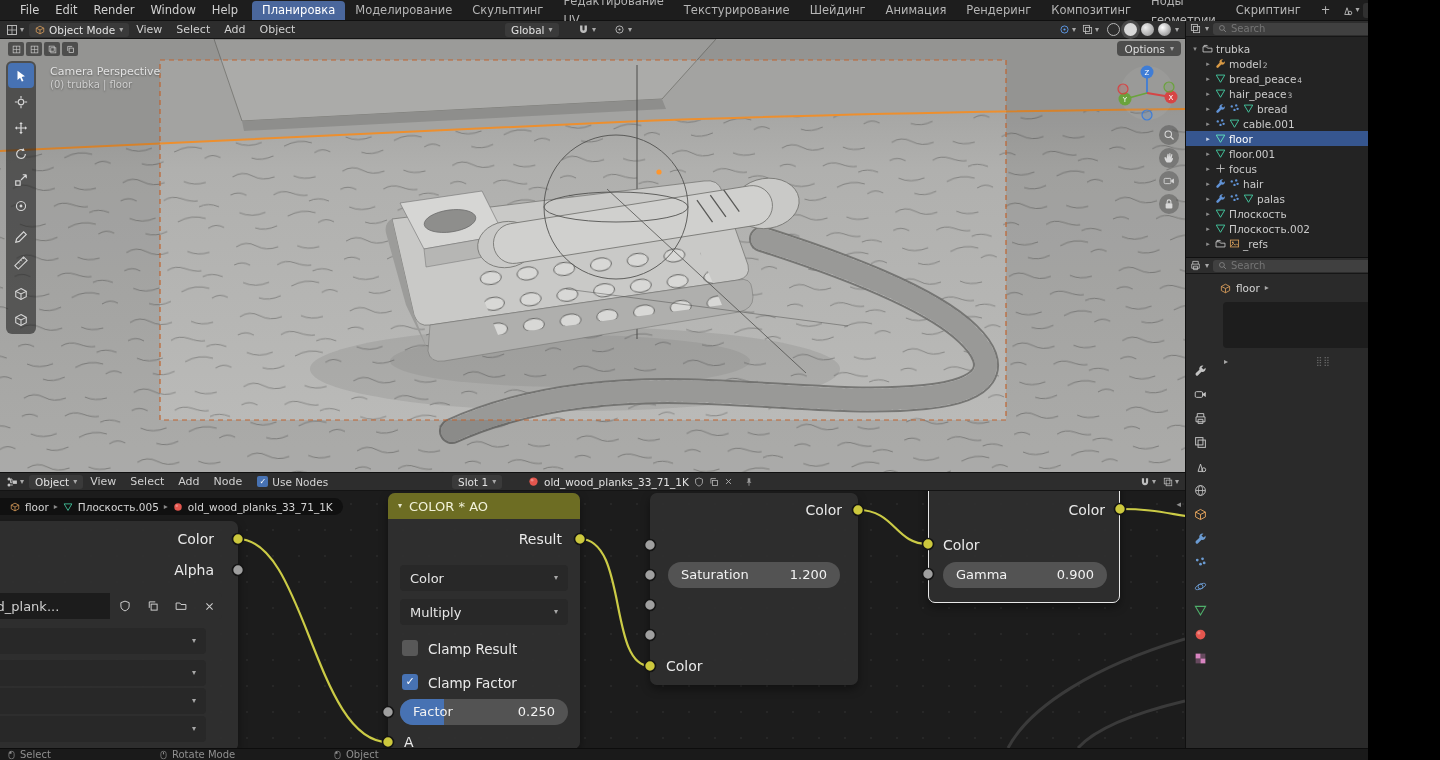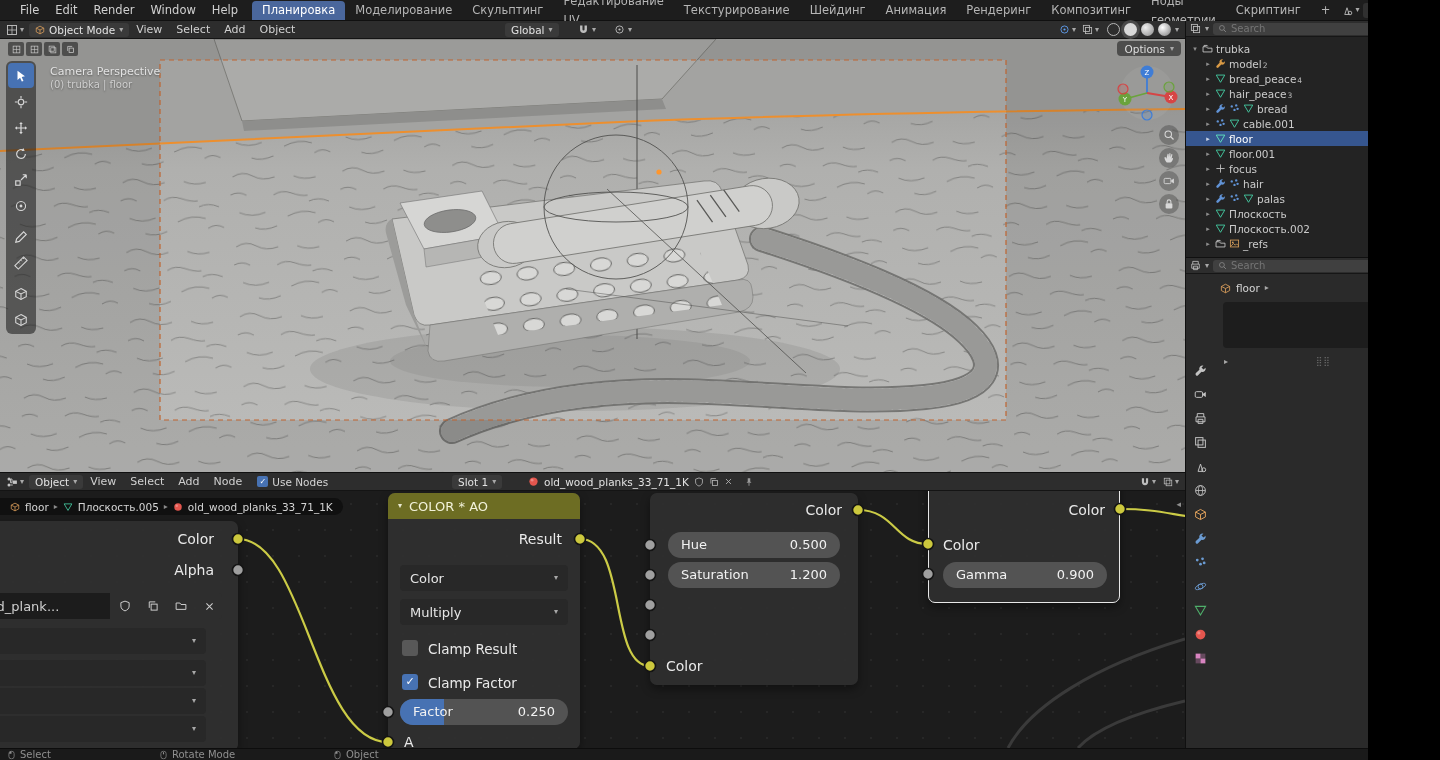--- a/index.html
+++ b/index.html
@@ -1029,24 +1029,20 @@
         <div class="slider" style="left:12px;top:206px;width:168px">
           <span class="fill" style="width:26%"></span>
           <span class="lab">Factor</span>
           <span class="val">0.250</span>
         </div>
         <span class="nlabel" style="left:16px;top:240px">A</span>
       </div>
 
       <div class="node" style="left:650px;top:2px;width:208px;height:192px;background:rgba(46,46,46,.97)">
         <span class="nlabel" style="right:16px;top:8px">Color</span>
-        <div class="slider" style="left:18px;top:39px;width:172px">
-          <span class="lab">Hue</span>
-            <span class="val">0.500</span>
-        </div>
         <div class="slider" style="left:18px;top:69px;width:172px">
           <span class="lab">Saturation</span>
             <span class="val">1.200</span>
         </div>
         <span class="nlabel" style="left:16px;top:164px">Color</span>
       </div>
 
       <div class="node" style="left:928px;top:-14px;width:192px;height:126px;border:1.5px solid #e8e8e8;background:rgba(46,46,46,.97)">
         <span class="nlabel" style="right:14px;top:23px">Color</span>
         <span class="nlabel" style="left:14px;top:58px">Color</span>

